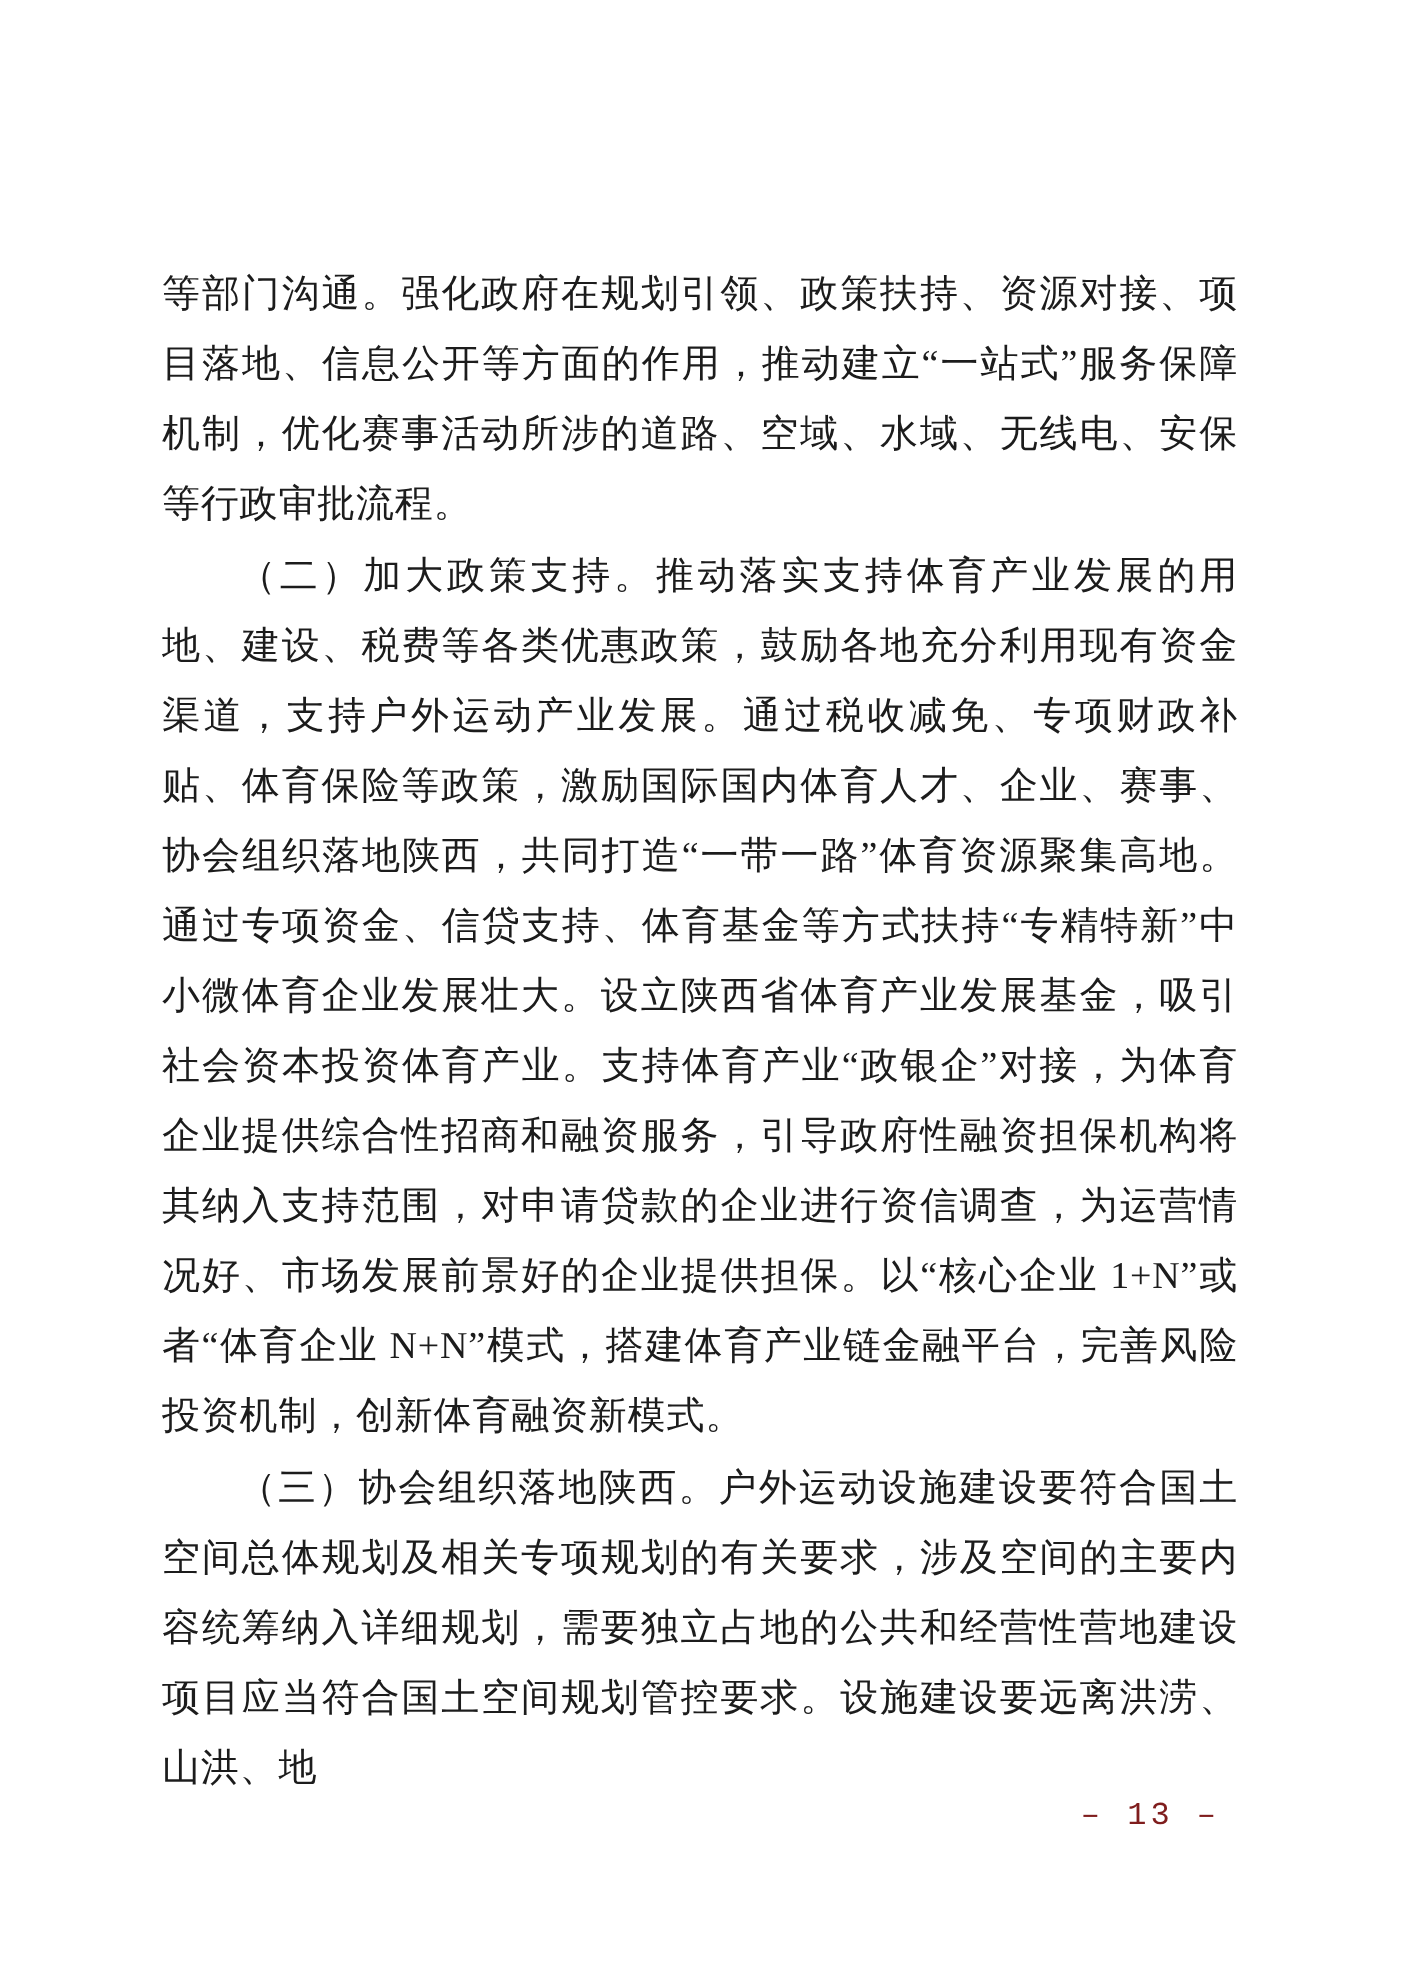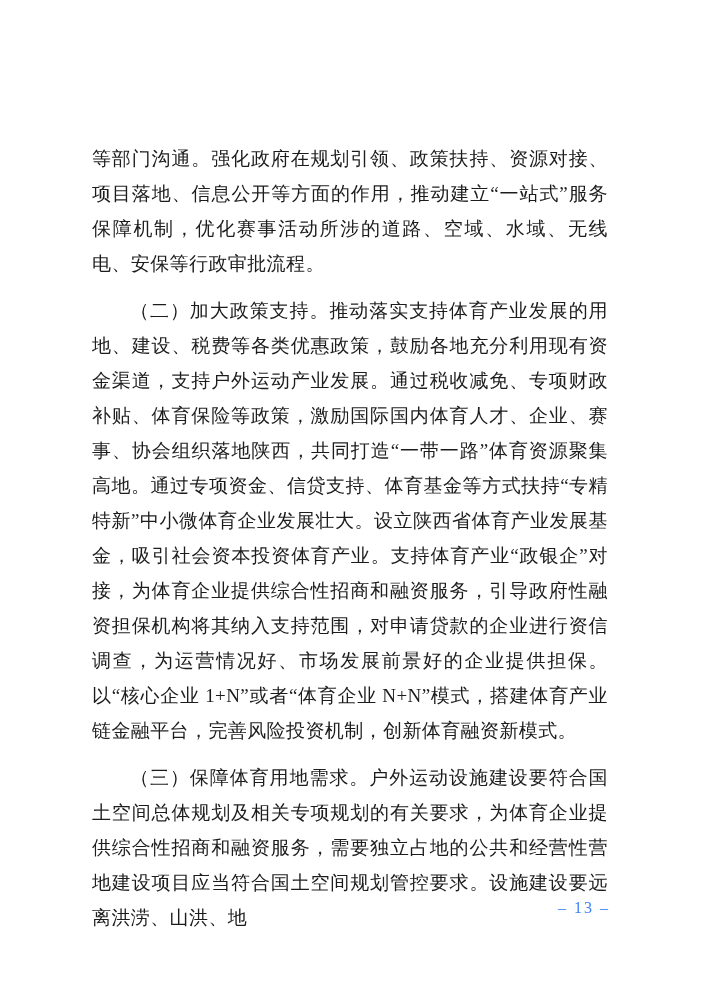--- a/index.html
+++ b/index.html
@@ -16,52 +16,53 @@
     color: #1c1c1c;
     overflow: hidden;
   }
   .content {
     position: absolute;
     left: 80px;
     top: 129px;
     width: 540px;
   }
   .para {
-    margin: 12px;
+    margin: 1px;
     font-size: 19px;
     line-height: 35px;
     text-align: justify;
     text-justify: inter-ideograph;
     letter-spacing: 0.4px;
     word-break: break-all;
   }
   .para.indent {
     text-indent: 2em;
   }
   .bold-lead {
     font-weight: normal;
   }
   .page-number {
     position: absolute;
     right: 92px;
     top: 896px;
     font-size: 16px;
     line-height: 24px;
     letter-spacing: 2px;
-    color: #3b82f6;
+    color: #7f1d1d;
+    font-family: Liberation Mono, monospace;
   }
 </style>
 </head>
 <body>
 
 <div class="page">
   <div class="content">
 
     <p class="para"><span class="bold-lead"></span><span>等部门沟通。强化政府在规划引领、政策扶持、资源对接、项目落地、信息公开等方面的作用，推动建立“一站式”服务保障机制，优化赛事活动所涉的道路、空域、水域、无线电、安保等行政审批流程。</span></p>
 
     <p class="para indent"><span class="bold-lead">（二）加大政策支持。</span><span>推动落实支持体育产业发展的用地、建设、税费等各类优惠政策，鼓励各地充分利用现有资金渠道，支持户外运动产业发展。通过税收减免、专项财政补贴、体育保险等政策，激励国际国内体育人才、企业、赛事、协会组织落地陕西，共同打造“一带一路”体育资源聚集高地。通过专项资金、信贷支持、体育基金等方式扶持“专精特新”中小微体育企业发展壮大。设立陕西省体育产业发展基金，吸引社会资本投资体育产业。支持体育产业“政银企”对接，为体育企业提供综合性招商和融资服务，引导政府性融资担保机构将其纳入支持范围，对申请贷款的企业进行资信调查，为运营情况好、市场发展前景好的企业提供担保。以“核心企业 1+N”或者“体育企业 N+N”模式，搭建体育产业链金融平台，完善风险投资机制，创新体育融资新模式。</span></p>
 
-    <p class="para indent"><span class="bold-lead">（三）保障体育用地需求。</span><span>户外运动设施建设要符合国土空间总体规划及相关专项规划的有关要求，为体育企业提供综合性招商和融资服务，需要独立占地的公共和经营性营地建设项目应当符合国土空间规划管控要求。设施建设要远离洪涝、山洪、地</span></p>
+    <p class="para indent"><span class="bold-lead">（三）协会组织落地陕西。</span><span>户外运动设施建设要符合国土空间总体规划及相关专项规划的有关要求，涉及空间的主要内容统筹纳入详细规划，需要独立占地的公共和经营性营地建设项目应当符合国土空间规划管控要求。设施建设要远离洪涝、山洪、地</span></p>
 
   </div>
 
   <div class="page-number">– 13 –</div>
 </div>
 
 </body></html>

